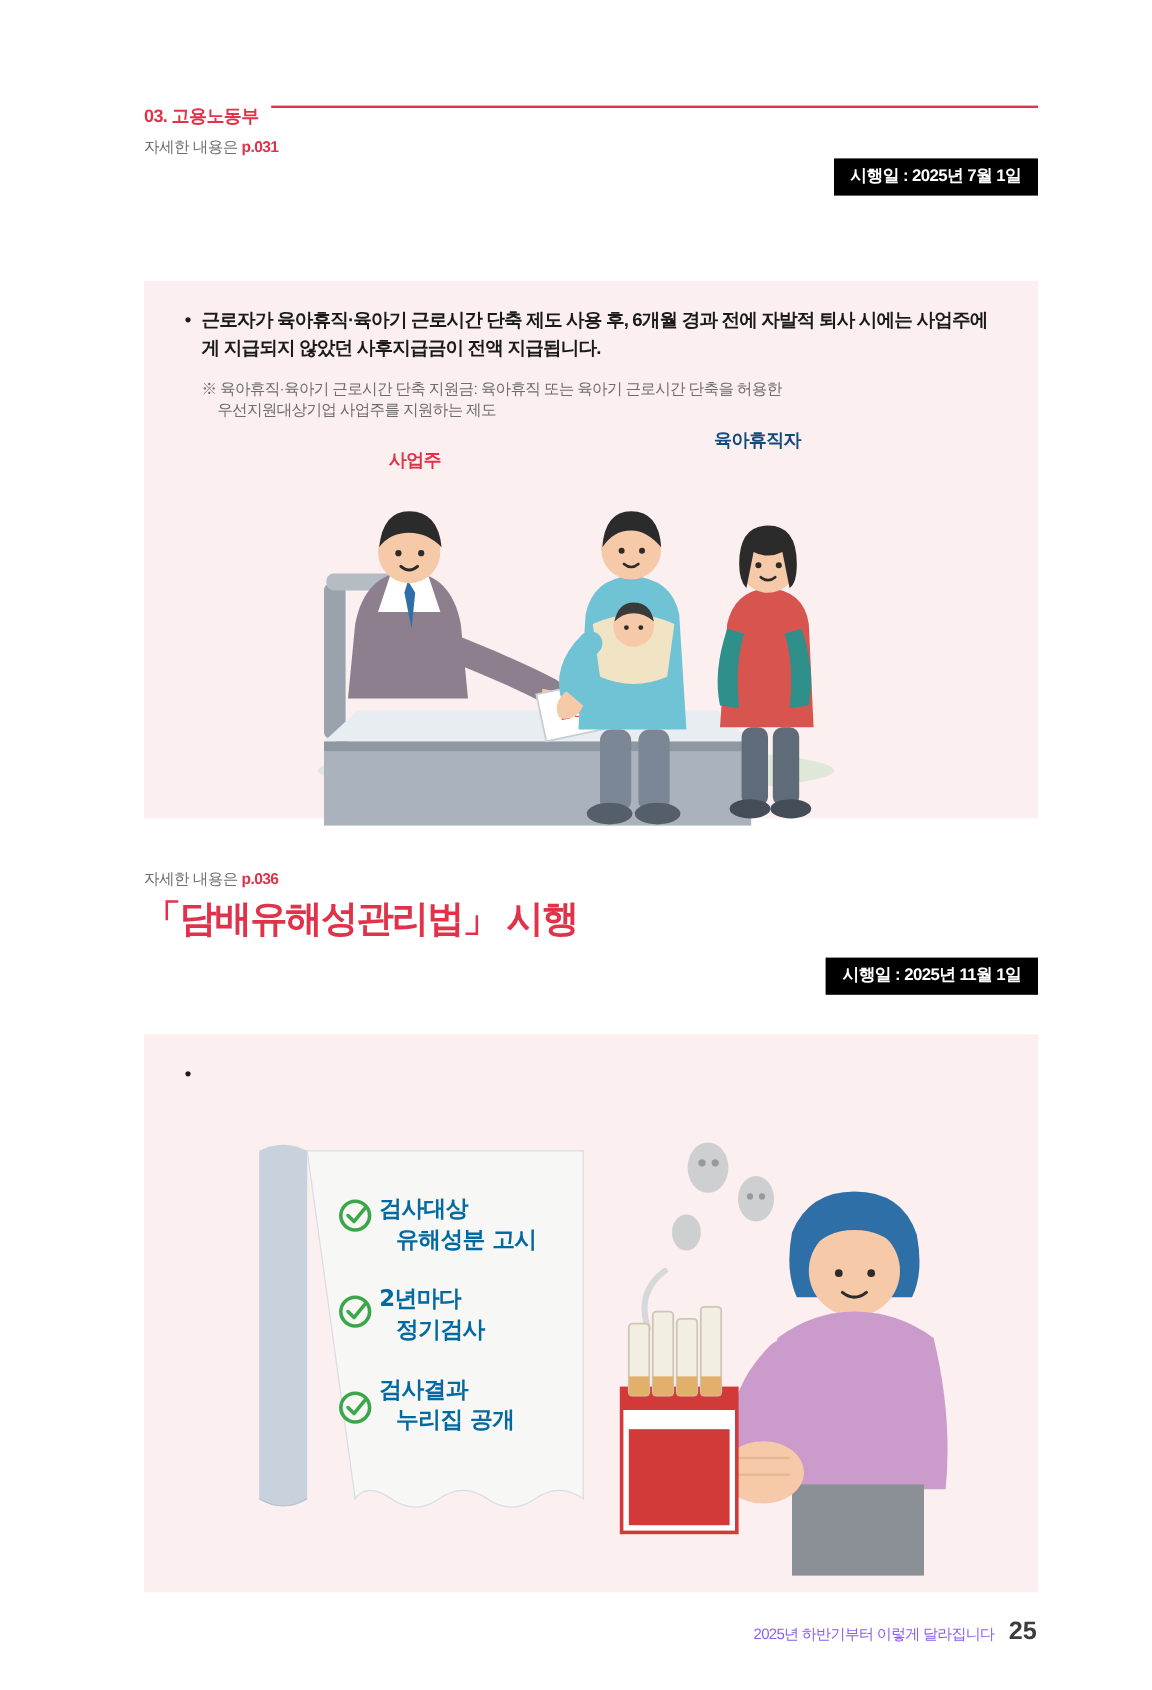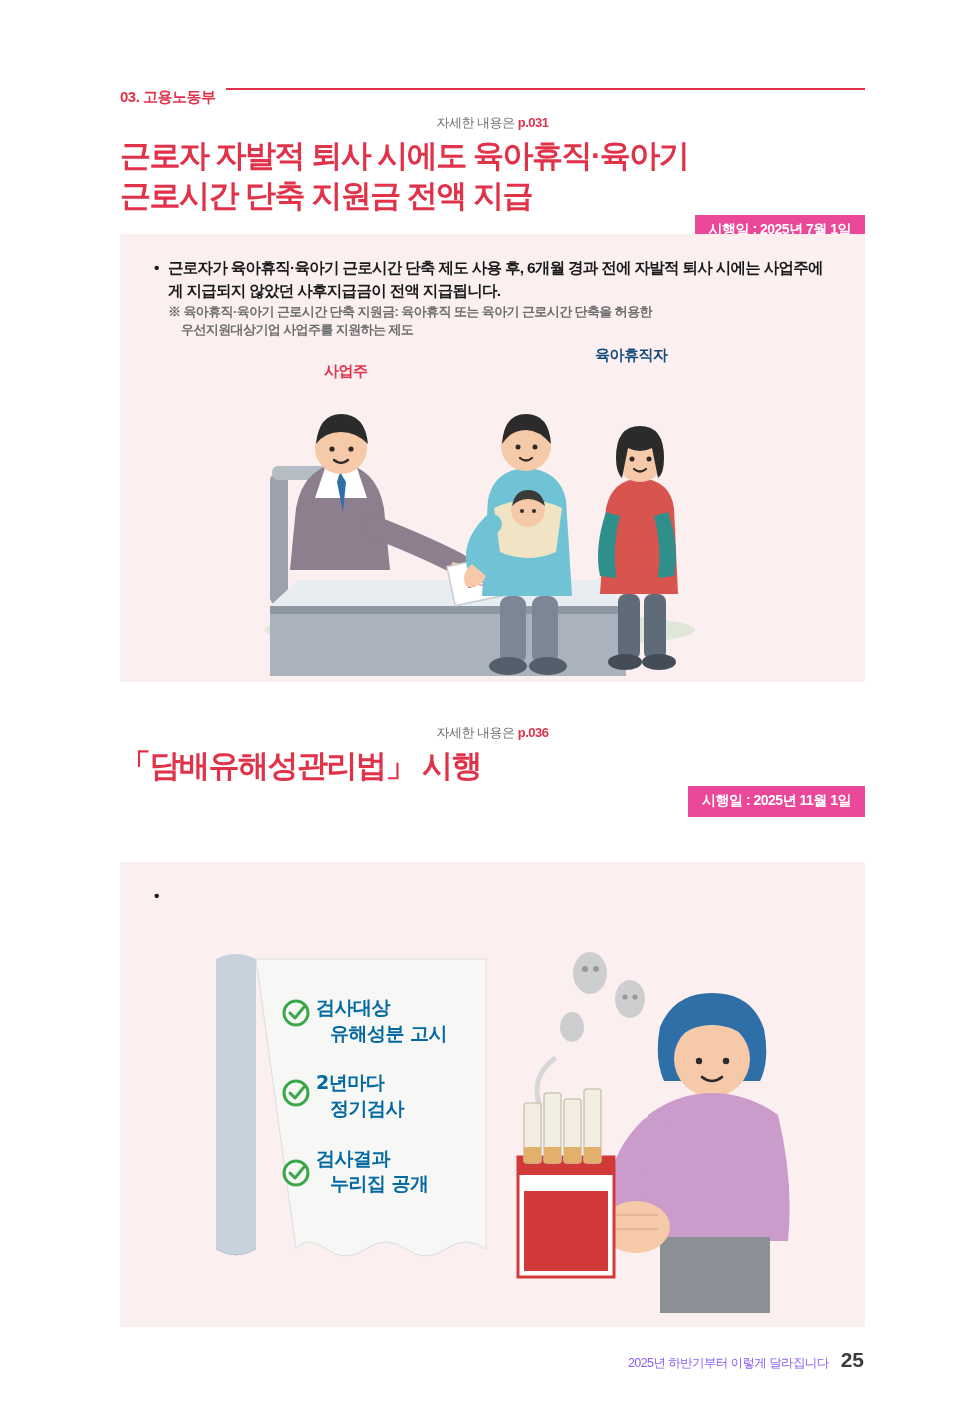--- a/index.html
+++ b/index.html
@@ -12,41 +12,41 @@
   .page { position: relative; width: 960px; height: 1408px; }
 
   
   .section { position: absolute; left: 120px; width: 745px; }
   .dept-row { display: flex; align-items: flex-start; height: 20px; }
   .dept-label {
     color: #e0334a; font-size: 15px; font-weight: bold; white-space: nowrap;
     letter-spacing: -0.5px;
   }
   .dept-rule { flex: 1; height: 2px; background: #e0334a; margin-left: 10px; }
-  .ref-row { text-align: center; margin-top: 6px; font-size: 13px; color: #6f6f6f; letter-spacing: -0.5px; }
+  .ref-row { text-align: left; margin-top: 6px; font-size: 13px; color: #6f6f6f; letter-spacing: -0.5px; }
   .ref-row .pg { color: #e0334a; font-weight: bold; }
 
   .title {
     color: #e0334a; font-size: 31px; font-weight: bold; line-height: 1.28;
     letter-spacing: -1.5px; margin-top: 4px;
   }
 
   .date-badge {
-    display: inline-block; background: #ec4899; color: #fff;
+    display: inline-block; background: #000000; color: #fff;
     font-size: 14px; font-weight: bold; letter-spacing: -0.5px;
     padding: 6px 14px 7px 14px; float: right;
   }
   .badge-row { height: 32px; }
 
   
   .panel { background: #fbeff0; position: absolute; left: 120px; width: 745px; }
   .bullets { padding: 22px 34px 8px 34px; }
   .bullet { display: flex; font-size: 15.5px; font-weight: bold; color: #1a1a1a; letter-spacing: -0.7px; line-height: 1.5; }
   .bullet .dot { width: 14px; flex: none; }
-  .note { color: #6d6d6d; font-size: 13px; font-weight: bold; letter-spacing: -0.6px; line-height: 1.45; margin-top: 0; padding-left: 14px; }
+  .note { color: #6d6d6d; font-size: 13px; font-weight: normal; letter-spacing: -0.6px; line-height: 1.45; margin-top: 12px; padding-left: 14px; }
   .note .ind { padding-left: 13px; display: block; }
 
   
   .illus1 { position: relative; height: 330px; }
   .lbl {
     position: absolute; font-size: 15px; font-weight: bold; color: #e0334a;
     letter-spacing: -0.5px;
   }
   .lbl.blue { color: #134a7a; }
 
@@ -66,24 +66,20 @@
 <div class="page">
 
   <div class="section" style="top:88px">
     <div class="dept-row">
       <span class="dept-label">03. 고용노동부</span>
       <span class="dept-rule"></span>
     </div>
     <div class="ref-row">
       <span>자세한 내용은</span>
       <span class="pg">p.031</span>
-    </div>
-    <div class="title">
-      <div>근로자 자발적 퇴사 시에도 육아휴직·육아기</div>
-      <div>근로시간 단축 지원금 전액 지급</div>
     </div>
     <div class="badge-row">
       <span class="date-badge">시행일 : 2025년 7월 1일</span>
     </div>
   </div>
 
   <div class="panel" style="top:234px; height:448px">
     <div class="bullets">
       <div class="bullet">
         <span class="dot">•</span>
@@ -166,21 +162,21 @@
   </div>
 
   <div class="section" style="top:718px">
     <div class="ref-row">
       <span>자세한 내용은</span>
       <span class="pg">p.036</span>
     </div>
     <div class="title">
       <div>「담배유해성관리법」 시행</div>
     </div>
-    <div class="badge-row" style="">
+    <div class="badge-row" style="margin-top:12px">
       <span class="date-badge">시행일 : 2025년 11월 1일</span>
     </div>
   </div>
 
   <div class="panel" style="top:862px; height:465px">
     <div class="bullets" style="padding-bottom:0">
       <div class="bullet">
         <span class="dot">•</span>
       </div>
     </div>

